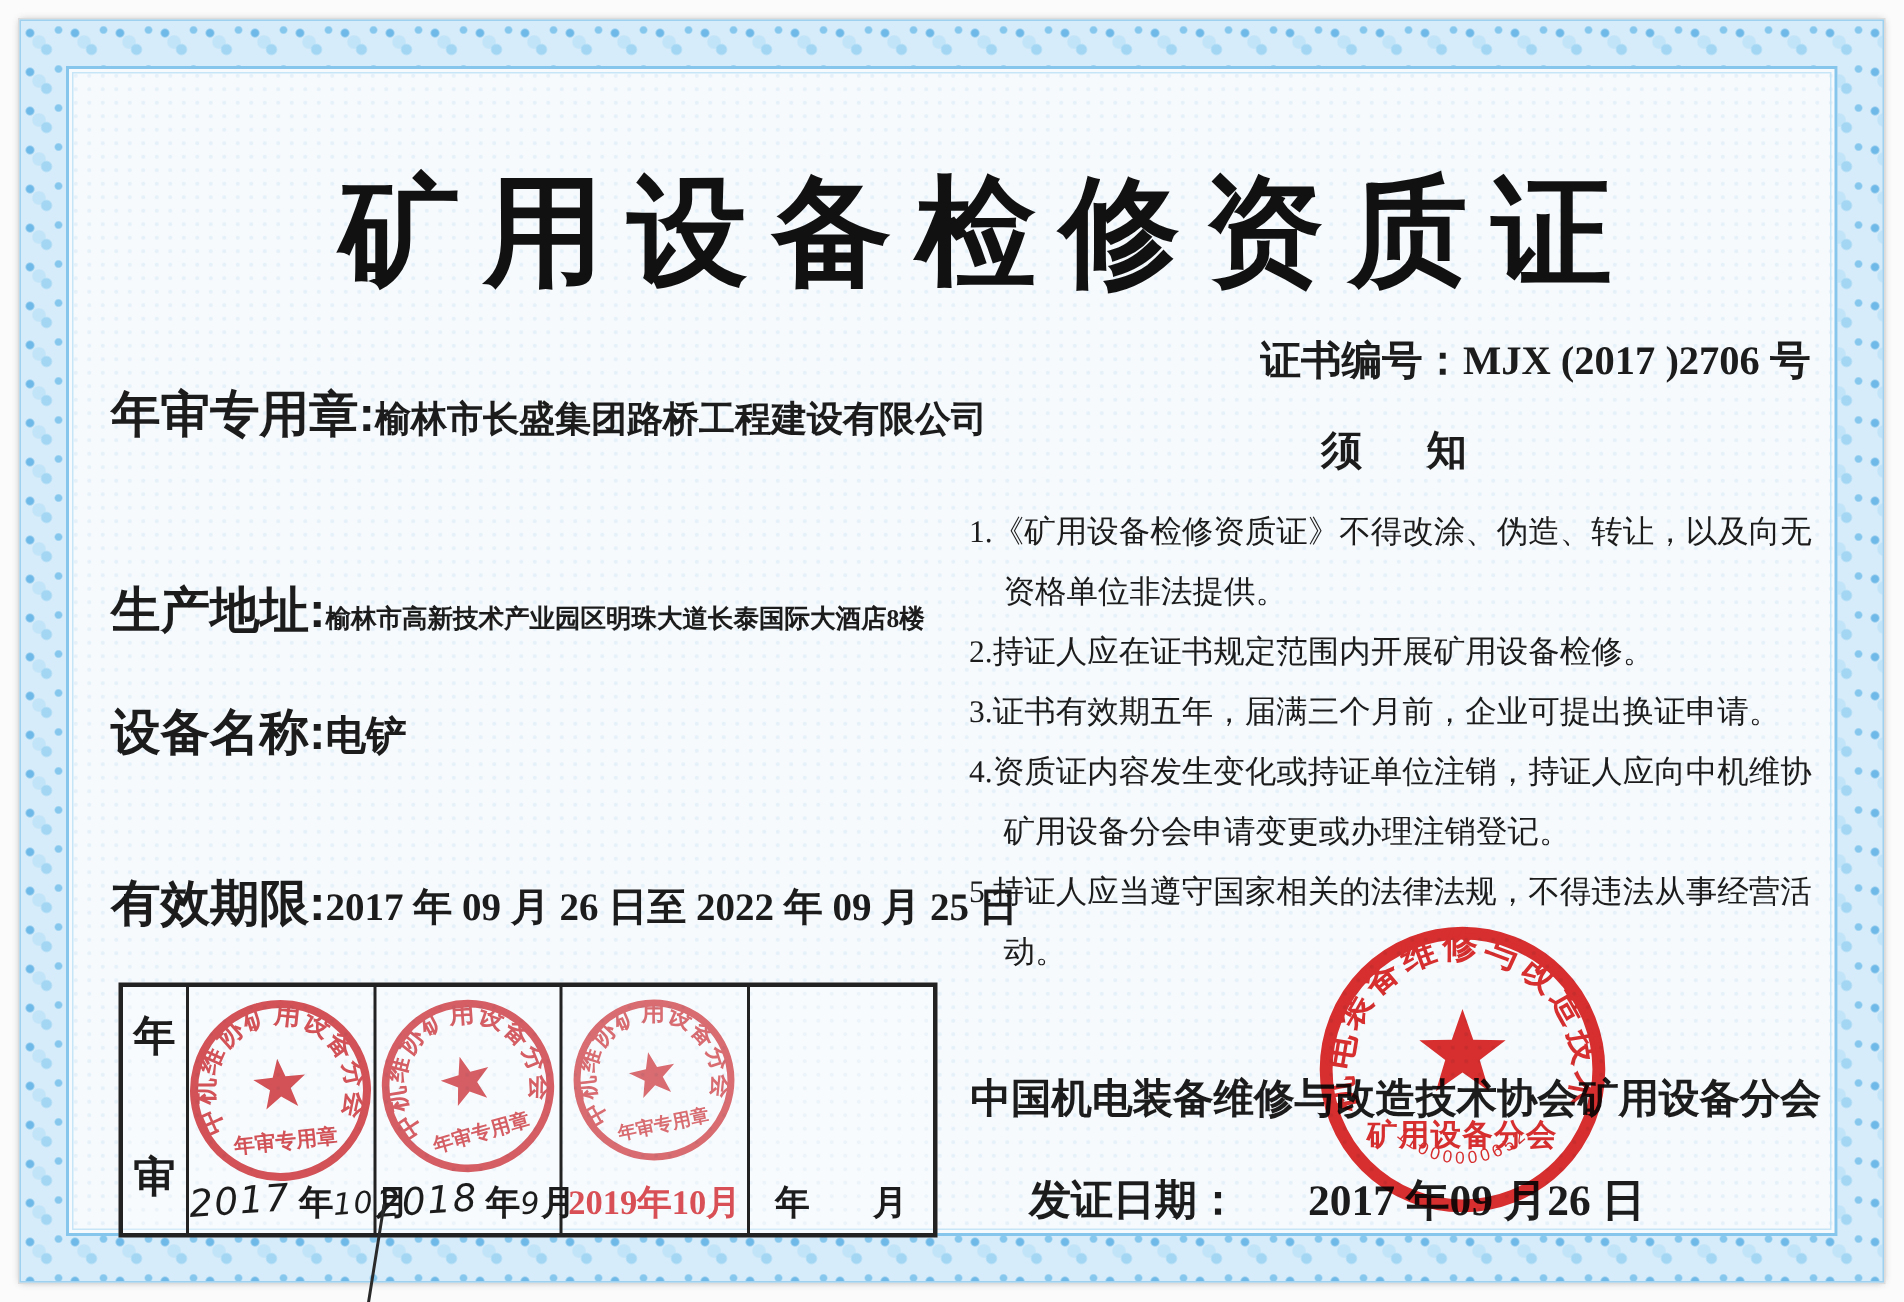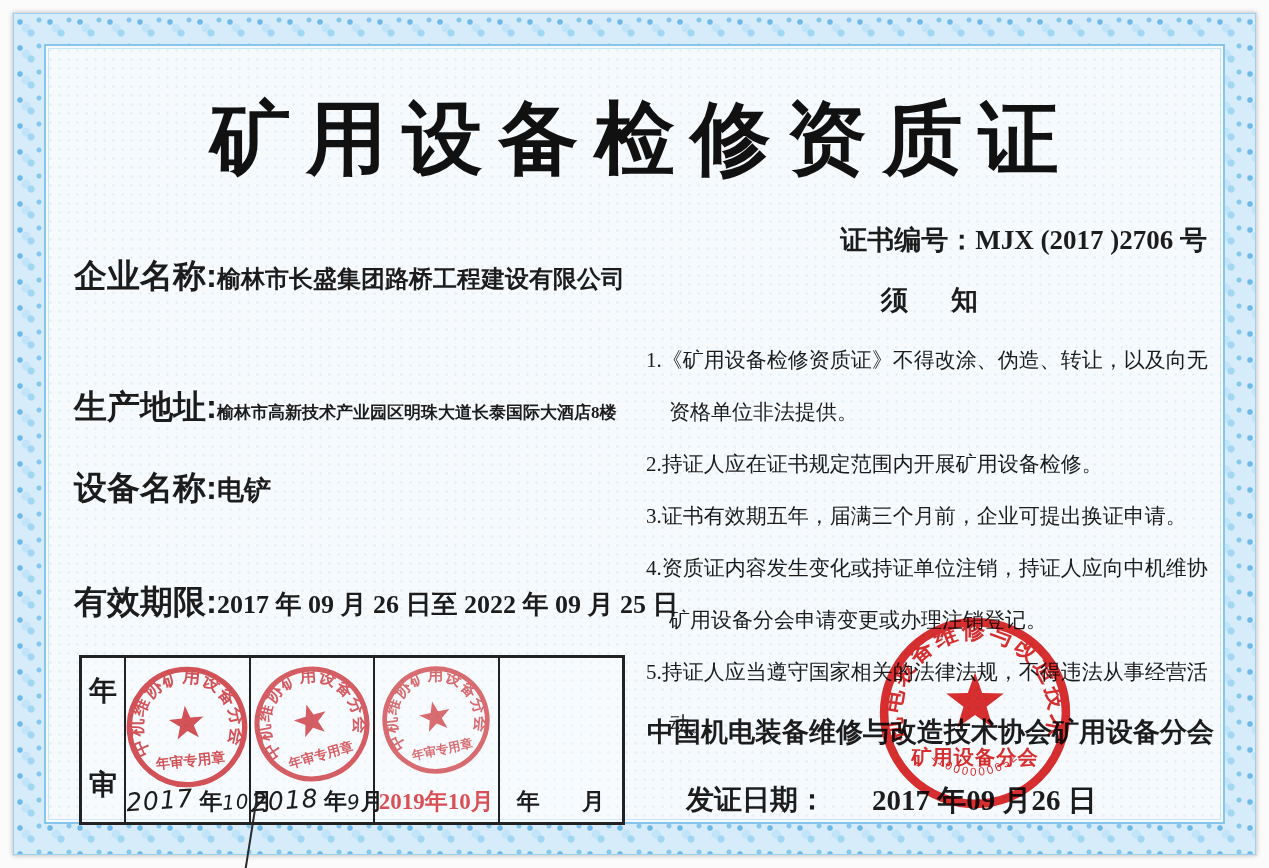--- a/index.html
+++ b/index.html
@@ -24,21 +24,21 @@
   .paper{
     position:absolute;inset:44px;
     background-color:#f6fafd;
     background-image:radial-gradient(circle, rgba(185,216,238,.28) 1px, transparent 1.6px);
     background-size:9px 9px;
     border:2px solid #86c6ec;
   }
   .paper::before{content:'';position:absolute;inset:2px;border:1px solid #c6e5f7;pointer-events:none;}
 
   .title{
-    position:absolute;top:40px;left:0;width:100%;margin:0;
+    position:absolute;top:40px;left:0;width:100%;margin:16px;
     text-align:center;font-size:80px;font-weight:bold;letter-spacing:16px;text-indent:16px;
     color:#111;font-family:"Liberation Sans",sans-serif;
   }
   .cert-no{
     position:absolute;top:176px;right:16px;
     font-family:"Liberation Serif",serif;font-weight:600;font-size:27px;white-space:nowrap;
   }
   .cert-no .val{font-family:"Liberation Serif",serif;margin-top:15px;}
 
   .field{position:absolute;left:28px;display:flex;align-items:baseline;white-space:nowrap;}
@@ -47,21 +47,21 @@
   .f1{top:208px;} .f1 .val{font-size:24px;}
   .f2{top:315px;} .f2 .val{font-size:17px;margin-top:40px;}
   .f3{top:420px;} .f3 .val{font-size:27px;font-family:Liberation Mono, monospace;}
   .f4{top:534px;} .f4 .val{font-size:26px;font-weight:600;}
 
   .rightcol{position:absolute;left:600px;top:236px;width:575px;}
   .notice-head{
     text-align:center;font-size:27px;font-weight:600;letter-spacing:8px;
     font-family:"Liberation Serif",serif;margin:0 0 16px 0;
   }
-  .notes{font-family:"Liberation Serif",serif;font-size:21px;line-height:52px;}
+  .notes{font-family:"Liberation Serif",serif;font-size:21px;line-height:40px;}
   .note{padding-left:23px;text-indent:-23px;}
 
   .issuer{
     position:absolute;left:601px;top:668px;width:575px;white-space:nowrap;
     font-size:27px;font-weight:bold;font-family:"Liberation Sans",sans-serif;
   }
   .issue-date{
     position:absolute;left:640px;top:735px;width:520px;
     display:flex;align-items:flex-start;justify-content:flex-start;gap:46px;white-space:nowrap;
   }
@@ -122,21 +122,21 @@
 
   <div class="paper">
 
     <h1 class="title">矿用设备检修资质证</h1>
 
     <div class="cert-no">
       <span>证书编号：</span><span class="val">MJX (2017 )2706  号</span>
     </div>
 
     <div class="field f1">
-      <span class="lab">企业名称:</span>
+      <span class="lab">年审专用章:</span>
         <span class="val">榆林市长盛集团路桥工程建设有限公司</span>
     </div>
 
     <div class="field f2">
       <span class="lab">生产地址:</span>
         <span class="val">榆林市高新技术产业园区明珠大道长泰国际大酒店8楼</span>
     </div>
 
     <div class="field f3">
       <span class="lab">设备名称:</span>

